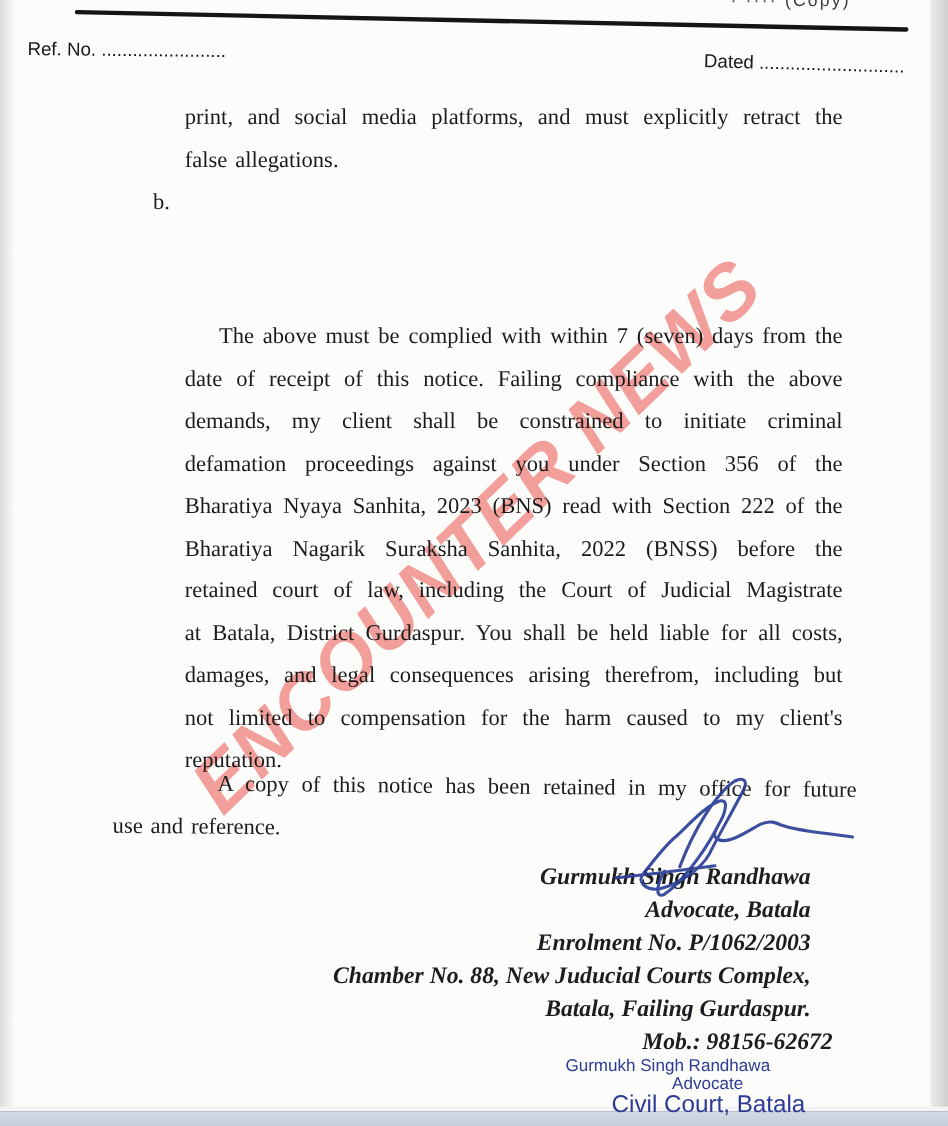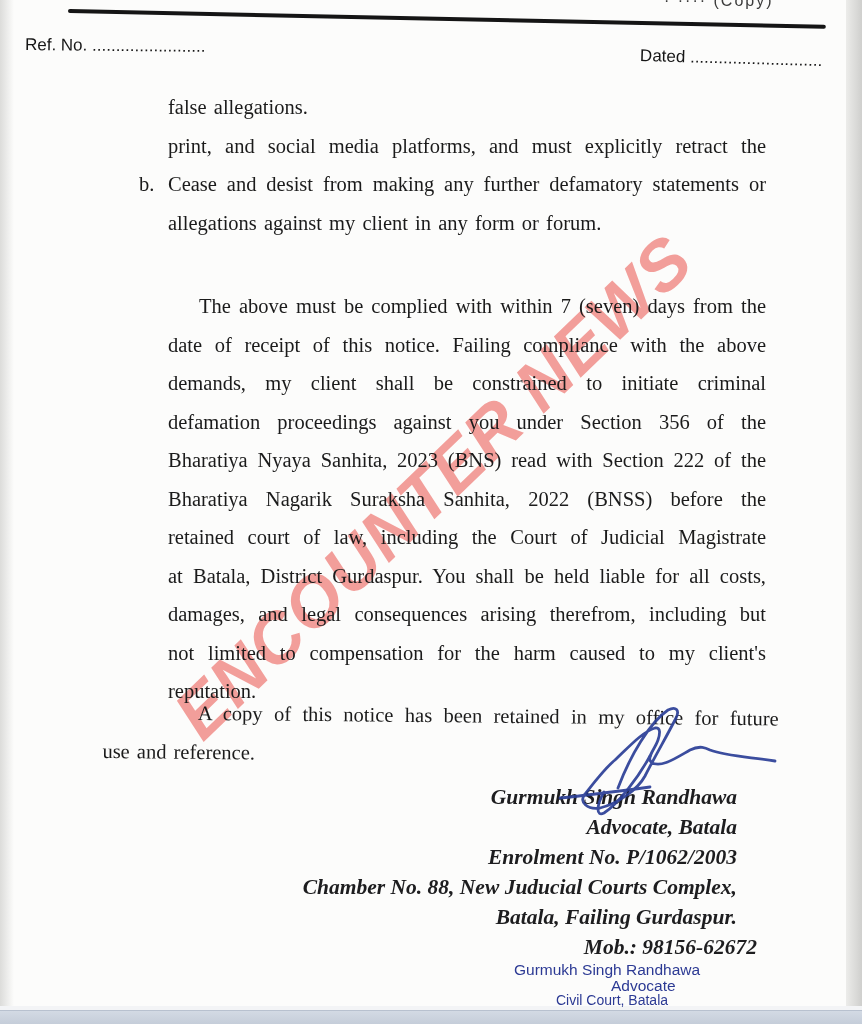--- a/index.html
+++ b/index.html
@@ -46,49 +46,45 @@
   
   .sig-svg{position:absolute;left:538px;top:684px;z-index:3;}
   .sig-block{position:absolute;right:125px;top:782px;z-index:2;text-align:right;
     font-style:italic;font-weight:bold;font-size:21.5px;line-height:30.1px;color:#1d1d1f;
     white-space:nowrap;}
   .sig-block .mob{margin-right:-20px;}
   .stamp{position:absolute;z-index:3;font-family:"Liberation Sans",sans-serif;color:#2c3a94;
     white-space:nowrap;line-height:1;}
   .stamp-1{left:514px;top:962px;font-size:15.5px;}
   .stamp-2{left:611px;top:978px;font-size:15.5px;}
-  .stamp-3{left:556px;top:993px;font-size:14px;}
+  .stamp-3{left:556px;top:993px;font-size:22px;}
 </style>
 </head>
 <body>
 
 <div class="page">
 
   <div class="edge-left"></div>
   <div class="edge-right"></div>
   <div class="bottom-gap"></div>
   <div class="bottom-bar"></div>
 
   <div class="top-rule"></div>
   <div class="top-right-fragment">· ···· (Copy)</div>
   <div class="ref">Ref. No. ........................</div>
   <div class="dated">Dated ............................</div>
 
   <div class="watermark">ENCOUNTER NEWS</div>
 
   <div class="tblock item-a">
+      <div class="tline">print, and social media platforms, and must explicitly retract the</div>
       <div class="tline last">false allegations.</div>
-      <div class="tline">print, and social media platforms, and must explicitly retract the</div>
     </div>
 
   <div class="marker-b">b.</div>
-  <div class="tblock item-b">
-      <div class="tline">Cease and desist from making any further defamatory statements or</div>
-      <div class="tline last">allegations against my client in any form or forum.</div>
-    </div>
 
   <div class="tblock para1">
       <div class="tline">The above must be complied with within 7 (seven) days from the</div>
       <div class="tline">date of receipt of this notice. Failing compliance with the above</div>
       <div class="tline">demands, my client shall be constrained to initiate criminal</div>
       <div class="tline">defamation proceedings against you under Section 356 of the</div>
       <div class="tline">Bharatiya Nyaya Sanhita, 2023 (BNS) read with Section 222 of the</div>
       <div class="tline">Bharatiya Nagarik Suraksha Sanhita, 2022 (BNSS) before the</div>
       <div class="tline">retained court of law, including the Court of Judicial Magistrate</div>
       <div class="tline">at Batala, District Gurdaspur. You shall be held liable for all costs,</div>

